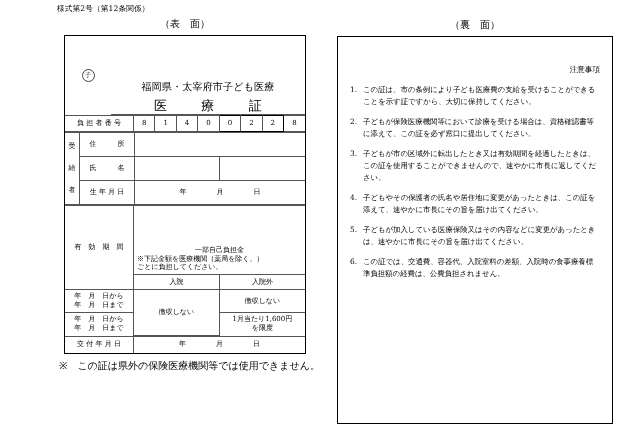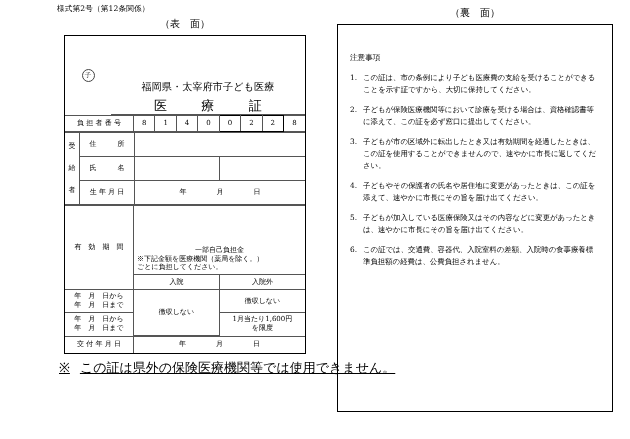--- a/index.html
+++ b/index.html
@@ -161,45 +161,44 @@
     font-size: 7px;
     text-align: left;
     padding-left: 5px !important;
     border-right: none !important;
   }
   .iss-value .gap { display: inline-block; width: 8px; }
   .issue-date-label { height: 16px; }
   .bottom-row td { border-bottom: none !important; }
 
   .footnote {
-    font-size: 13px;
+    font-size: 10px;
     margin: 4px 0 0 3px;
     white-space: nowrap;
-    text-decoration: underline;
   }
   .footnote .gap { display: inline-block; width: 10px; }
 
   
   .back-wrap {
     position: absolute;
     left: 330px;
     top: 4px;
     width: 290px;
   }
   .back-card {
     border: 1.1px solid #000;
     box-sizing: border-box;
     width: 276px;
     height: 388px;
     margin: 0 auto;
     padding: 14px 12px 8px 12px;
   }
   .notes-title {
     font-size: 7.6px;
-    text-align: left;
+    text-align: right;
     margin: 14px 0 9px 0;
   }
   .note {
     display: flex;
     font-size: 7.4px;
     line-height: 1.62;
     margin-bottom: 8px;
   }
   .note-num {
     width: 13px;
@@ -327,21 +326,21 @@
     </div>
 
     <div class="footnote">
       <span>※</span><span class="gap"></span><span>この証は県外の保険医療機関等では使用できません。</span>
     </div>
 
   </div>
 
   <div class="back-wrap">
 
-    <div class="side-caption" style="margin-top:2px">（裏　面）</div>
+    <div class="side-caption" style="margin-top:14px">（裏　面）</div>
 
     <div class="back-card">
       <div class="notes-title">注意事項</div>
 
       <div class="note">
         <span class="note-num">1.</span>
         <span class="note-body">この証は、市の条例により子ども医療費の支給を受けることができることを示す証ですから、大切に保持してください。</span>
       </div>
       <div class="note">
         <span class="note-num">2.</span>

